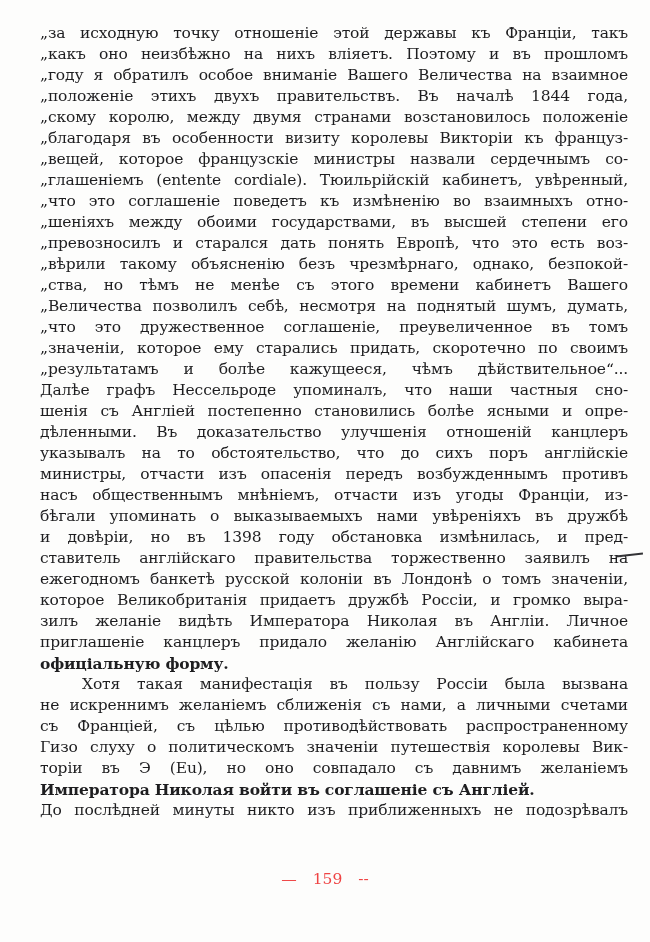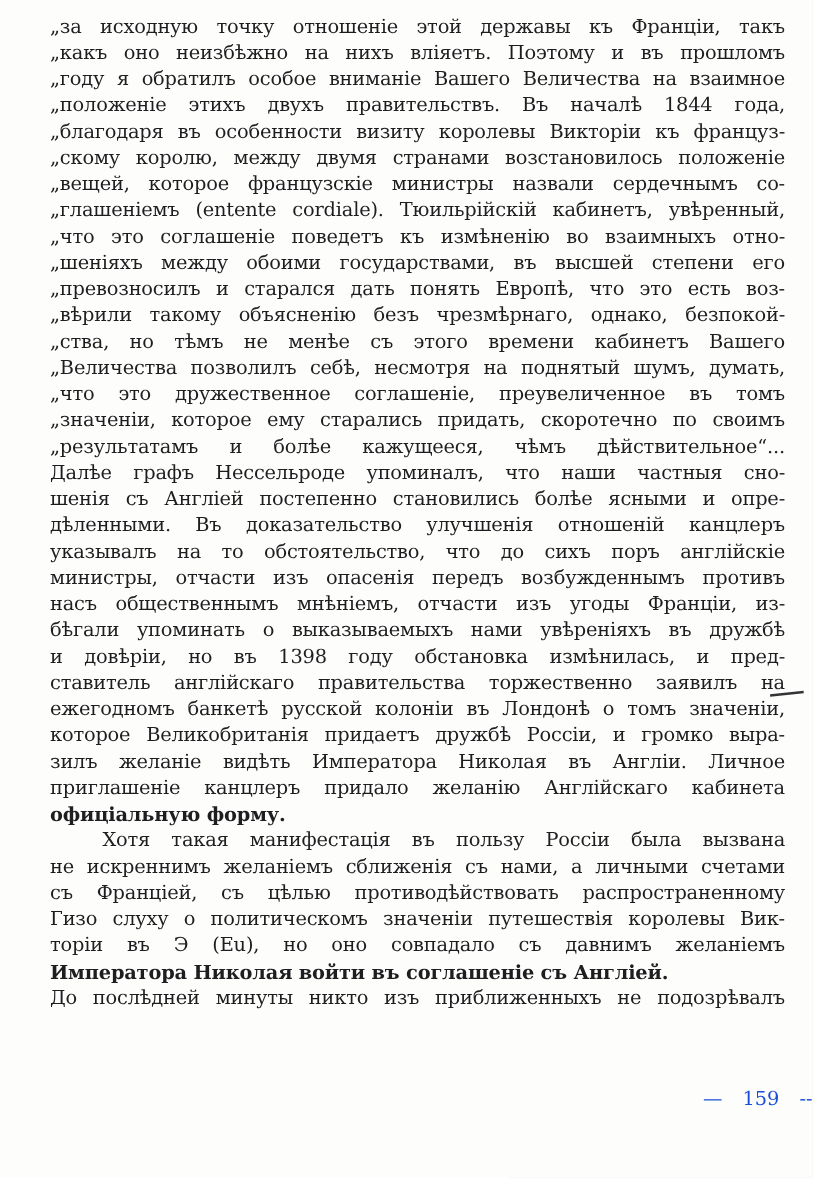--- a/index.html
+++ b/index.html
@@ -10,21 +10,21 @@
     height: 942px;
     margin: 0;
     background: #fdfdfc;
     color: #1e1e20;
     font-family: "DejaVu Serif", "Liberation Serif", serif;
     overflow: hidden;
   }
   .text-block {
     position: absolute;
     left: 40px;
-    top: 11px;
+    top: 23px;
     width: 588px;
   }
   .line {
     font-size: 15.5px;
     line-height: 21px;
     height: 21px;
     letter-spacing: -0.15px;
     text-align: justify;
     text-align-last: justify;
     -moz-text-align-last: justify;
@@ -44,38 +44,38 @@
     width: 27px;
     height: 0;
     border-top: 2px solid #333336;
     transform: rotate(-6deg);
   }
   .page-number {
     position: absolute;
     left: 0;
     top: 869px;
     width: 100%;
-    text-align: right;
+    text-align: center;
     font-size: 15.5px;
     line-height: 21px;
-    color: #1d4ed8;
+    color: #ef4444;
   }
   .page-number .num { margin: 0 16px; }
 </style>
 </head>
 <body>
 
 <div class="page">
   <div class="text-block" id="text-block">
       <div class="line"><span class="seg">„за исходную точку отношеніе этой державы къ Франціи, такъ</span></div>
       <div class="line"><span class="seg">„какъ оно неизбѣжно на нихъ вліяетъ. Поэтому и въ прошломъ</span></div>
       <div class="line"><span class="seg">„году я обратилъ особое вниманіе Вашего Величества на взаимное</span></div>
       <div class="line"><span class="seg">„положеніе этихъ двухъ правительствъ. Въ началѣ 1844 года,</span></div>
+      <div class="line"><span class="seg">„скому королю, между двумя странами возстановилось положеніе</span></div>
       <div class="line"><span class="seg">„благодаря въ особенности визиту королевы Викторіи къ француз-</span></div>
-      <div class="line"><span class="seg">„скому королю, между двумя странами возстановилось положеніе</span></div>
       <div class="line"><span class="seg">„вещей, которое французскіе министры назвали </span><span class="seg seg-italic">сердечнымъ со-</span></div>
       <div class="line"><span class="seg">„</span><span class="seg seg-italic">глашеніемъ</span><span class="seg"> (entente cordiale). Тюильрійскій кабинетъ, увѣренный,</span></div>
       <div class="line"><span class="seg">„что это соглашеніе поведетъ къ измѣненію во взаимныхъ отно-</span></div>
       <div class="line"><span class="seg">„шеніяхъ между обоими государствами, въ высшей степени его</span></div>
       <div class="line"><span class="seg">„превозносилъ и старался дать понять Европѣ, что это есть воз-</span></div>
       <div class="line"><span class="seg">„вѣрили такому объясненію безъ чрезмѣрнаго, однако, безпокой-</span></div>
       <div class="line"><span class="seg">„ства, но тѣмъ не менѣе съ этого времени кабинетъ Вашего</span></div>
       <div class="line"><span class="seg">„Величества позволилъ себѣ, несмотря на поднятый шумъ, думать,</span></div>
       <div class="line"><span class="seg">„что это дружественное соглашеніе, преувеличенное въ томъ</span></div>
       <div class="line"><span class="seg">„значеніи, которое ему старались придать, скоротечно по своимъ</span></div>

